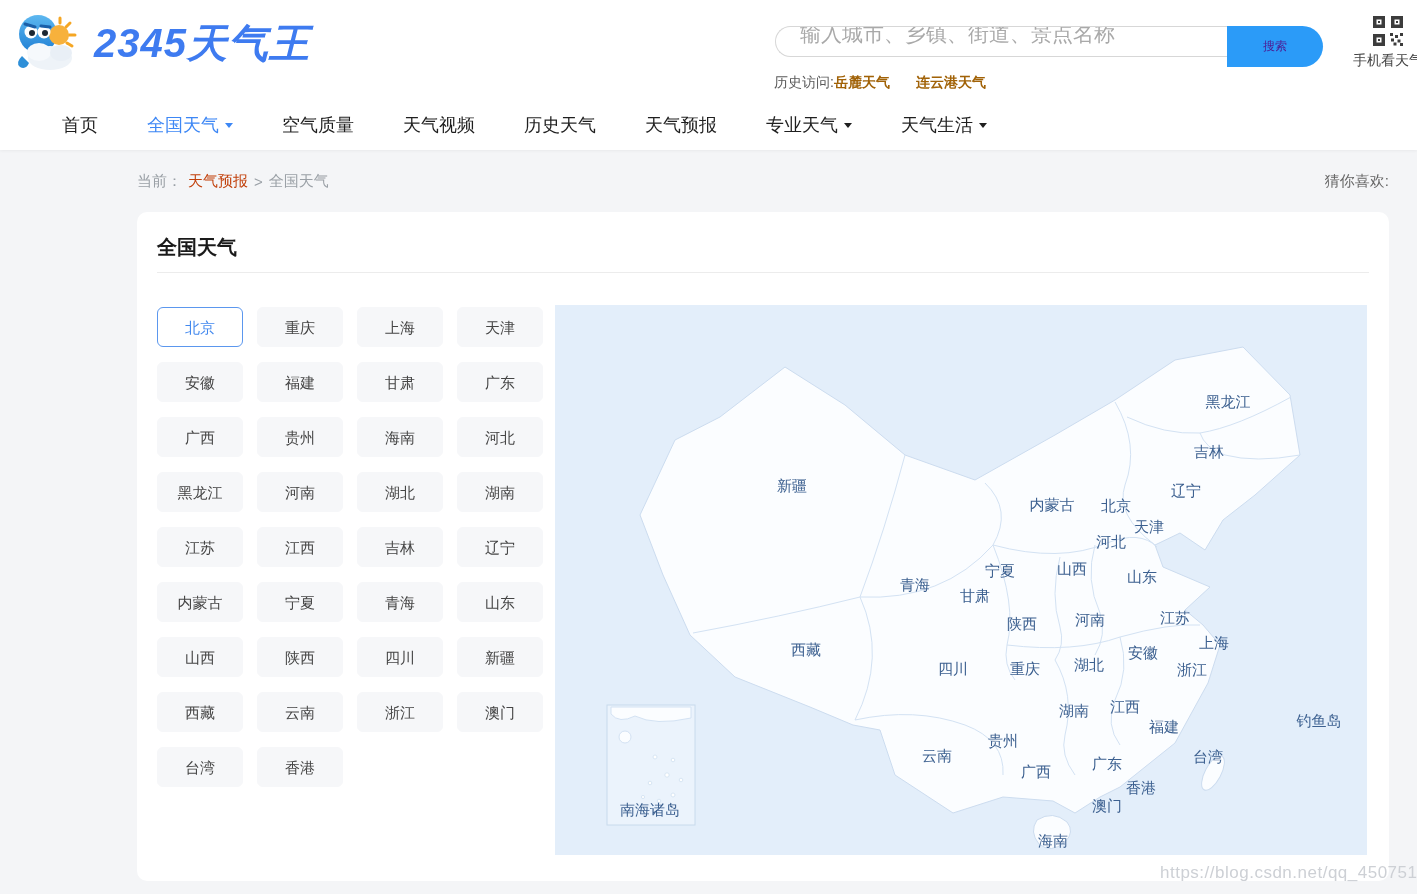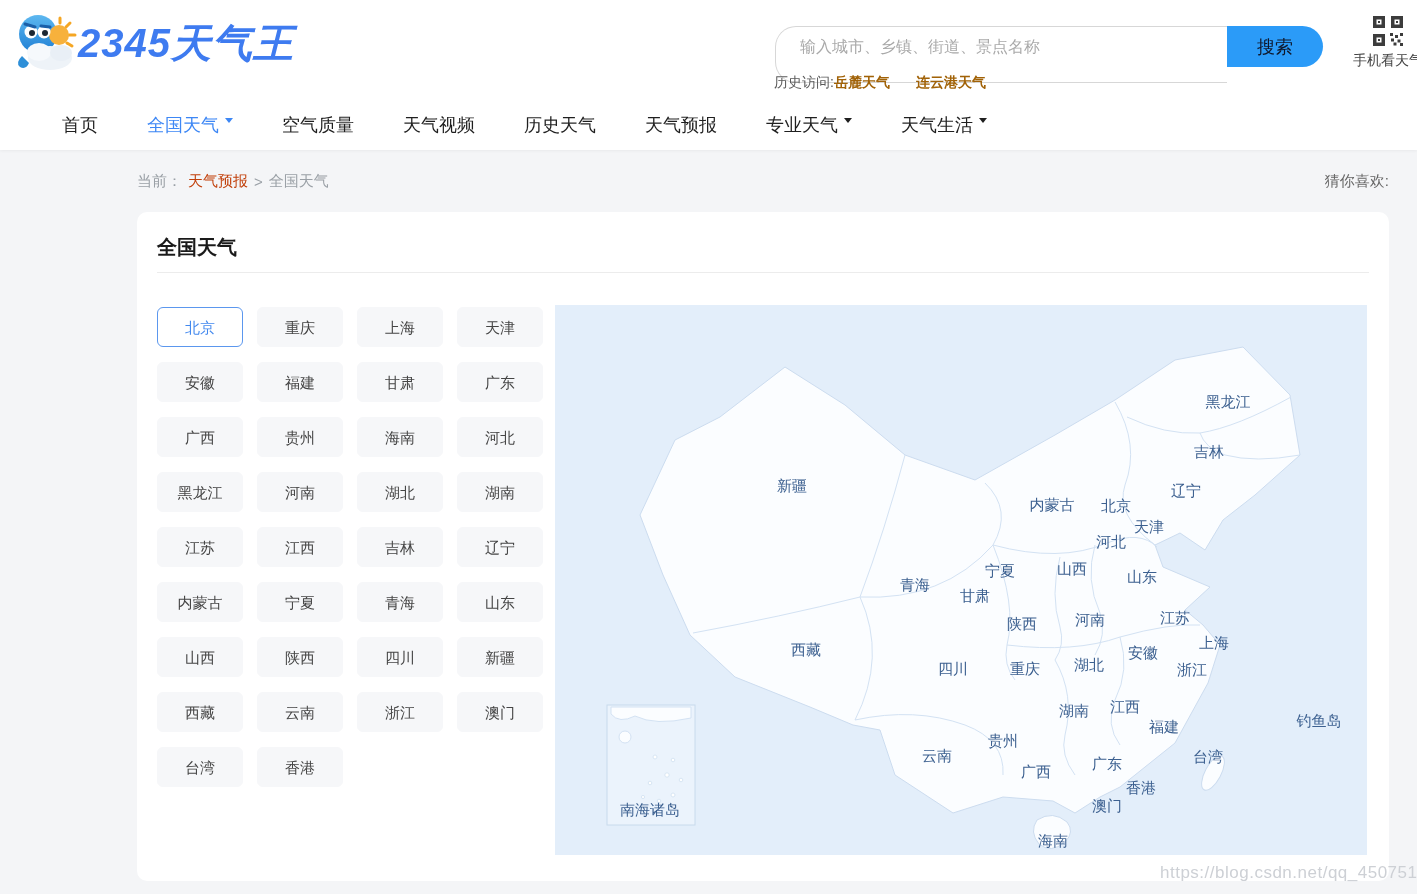--- a/index.html
+++ b/index.html
@@ -8,40 +8,40 @@
     position:relative; overflow:hidden;
     background:#f4f5f7;
     font-family:"Liberation Sans","DejaVu Sans",sans-serif;
     color:#333;
   }
   
   .header { position:absolute; left:0; top:0; width:1417px; height:150px; background:#fff;
             box-shadow:0 1px 3px rgba(0,0,0,.05); }
   .logo { position:absolute; left:14px; top:10px; display:flex; align-items:center; cursor:pointer; }
   .logo-text { font-size:40px; font-weight:bold; font-style:italic; color:#3e7bf0;
-               letter-spacing:1px; margin-left:0; }
+               letter-spacing:1px; margin-left:16px; }
   .search-wrap { position:absolute; left:775px; top:26px; display:flex; height:41px; }
-  .search-input { width:452px; height:57px; border:1px solid #d7d7d7; border-right:none;
-                  border-radius:21px 0 0 21px; padding:0 10px 16px 24px; font-size:16px; color:#333;
+  .search-input { width:452px; height:31px; border:1px solid #d7d7d7; border-right:none;
+                  border-radius:21px 0 0 21px; padding:0 10px 16px 24px; font-size:21px; color:#333;
                   outline:none; font-family:inherit; }
   .search-input::placeholder { color:#a9a9a9; }
-  .search-btn { width:96px; height:41px; background:#2b9bf8; color:#0f172a; font-size:18px;
+  .search-btn { width:96px; height:41px; background:#2b9bf8; color:#4c1d95; font-size:12px;
                 border:none; border-radius:0 21px 21px 0; cursor:pointer; font-family:inherit; }
   .history-row { position:absolute; left:774px; top:74px; font-size:14px; color:#5a5a5a;
                  display:flex; align-items:center; }
   .history-row a { color:#a16207; text-decoration:none; cursor:pointer;font-weight:bold; }
   .history-row a + a { margin-left:26px; }
   .qr-block { position:absolute; left:1348px; top:16px; width:80px; text-align:center; cursor:pointer; }
   .qr-block svg { display:block; margin:0 auto 6px auto; }
   .qr-label { font-size:14px; color:#444; white-space:nowrap; }
   
   .nav { position:absolute; left:0; top:100px; width:1417px; height:50px; background:#fff;
          display:flex; align-items:center; padding-left:62px; gap:49px; }
   .nav-item { font-size:18px; color:#1f1f1f; text-decoration:none; cursor:pointer;
-              display:flex; white-space:nowrap; }
+              display:flex; align-items:center; white-space:nowrap; }
   .nav-item.active { color:#3d87f5; }
   .caret { width:0; height:0; border:4px solid transparent; border-top:5px solid currentColor;
            display:inline-block; margin-left:6px; margin-top:5px; }
   
   .crumb-row { position:absolute; left:137px; top:172px; width:1252px; display:flex;
                justify-content:space-between; font-size:15px;gap:28px; }
   .crumb-left { color:#9aa0a6; display:flex; gap:6px; align-items:center; }
   .crumb-section { color:#c2410c; cursor:pointer; }
   .crumb-current { color:#9aa0a6; }
   .guess-like { color:#666; }

